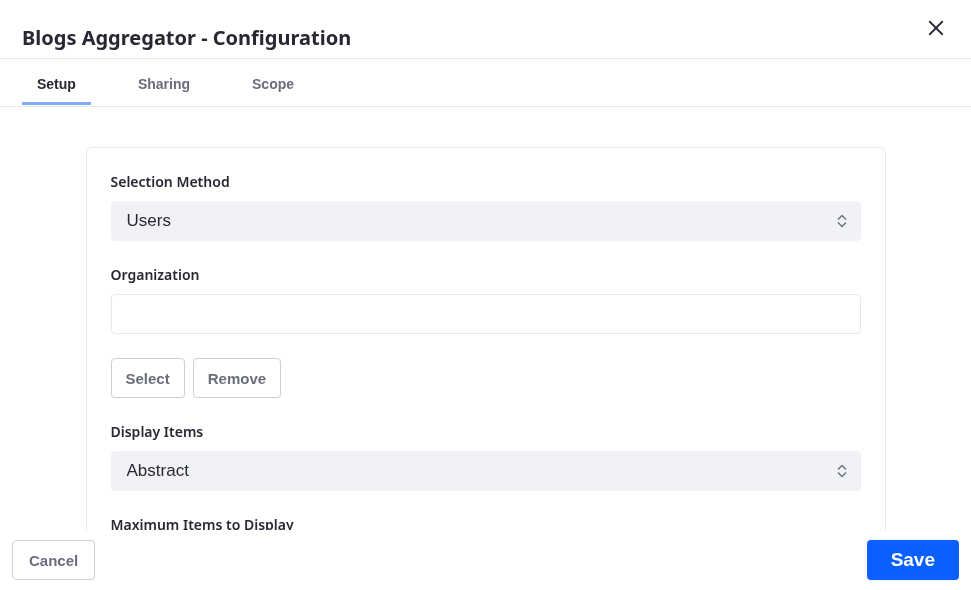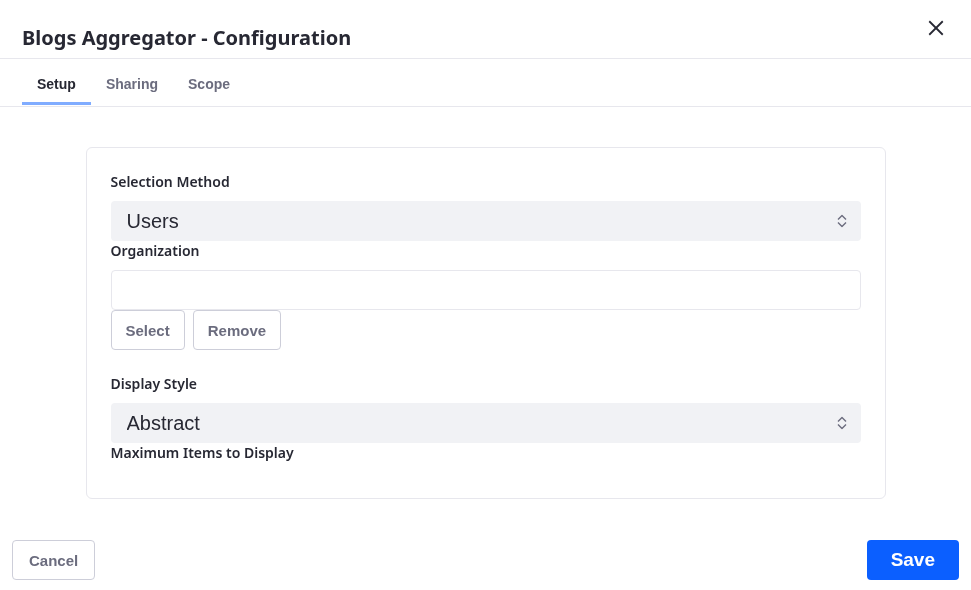--- a/index.html
+++ b/index.html
@@ -31,20 +31,21 @@
       border: none;
       cursor: pointer;
       padding: 4px;
       display: flex;
       align-items: center;
       justify-content: center;
     }
     .close-btn svg { width: 18px; height: 18px; }
     .tabs {
       display: flex;
+      gap: 32px;
       padding: 0 22px;
       border-bottom: 1px solid #e7e7ed;
       height: 48px;
       align-items: center;
     }
     .tab {
       font-size: 14px;
       font-weight: 600;
       color: #6b6c7e;
       cursor: pointer;
@@ -69,40 +70,41 @@
       padding: 40px 0 0 0;
     }
     .panel {
       width: 800px;
       margin: 0 auto;
       border: 1px solid #e7e7ed;
       border-radius: 6px;
       padding: 24px;
     }
     .field {
+      margin-bottom: 24px;
     }
     .field-label {
       font-size: 14px;
       font-weight: 600;
       color: #272833;
       margin-bottom: 10px;
       display: block;
     }
     .select-wrap {
       position: relative;
       width: 100%;
     }
     .form-select {
       width: 100%;
       height: 40px;
       background: #f1f2f5;
       border: none;
       border-radius: 4px;
       padding: 0 40px 0 16px;
-      font-size: 20px;
+      font-size: 17px;
       color: #272833;
       appearance: none;
       -webkit-appearance: none;
       cursor: pointer;
     }
     .select-caret {
       position: absolute;
       right: 14px;
       top: 50%;
       transform: translateY(-50%);
@@ -215,21 +217,21 @@
       <label class="field-label">Organization</label>
       <input type="text" class="form-input" value="" style="">
     </div>
 
     <div class="btn-row">
       <button class="btn-secondary">Select</button>
       <button class="btn-secondary">Remove</button>
     </div>
 
     <div class="field">
-      <label class="field-label">Display Style</label>
+      <label class="field-label">Display Items</label>
       <div class="select-wrap">
         <input readonly="" class="form-select" value="Abstract" style="">
         <span class="select-caret">
           <svg viewBox="0 0 10 6">
               <path d="M1 5 L5 1 L9 5" fill="none" stroke="#6b6c7e" stroke-width="1.4"></path>
             </svg>
           <svg viewBox="0 0 10 6">
               <path d="M1 1 L5 5 L9 1" fill="none" stroke="#6b6c7e" stroke-width="1.4"></path>
             </svg>
         </span>

